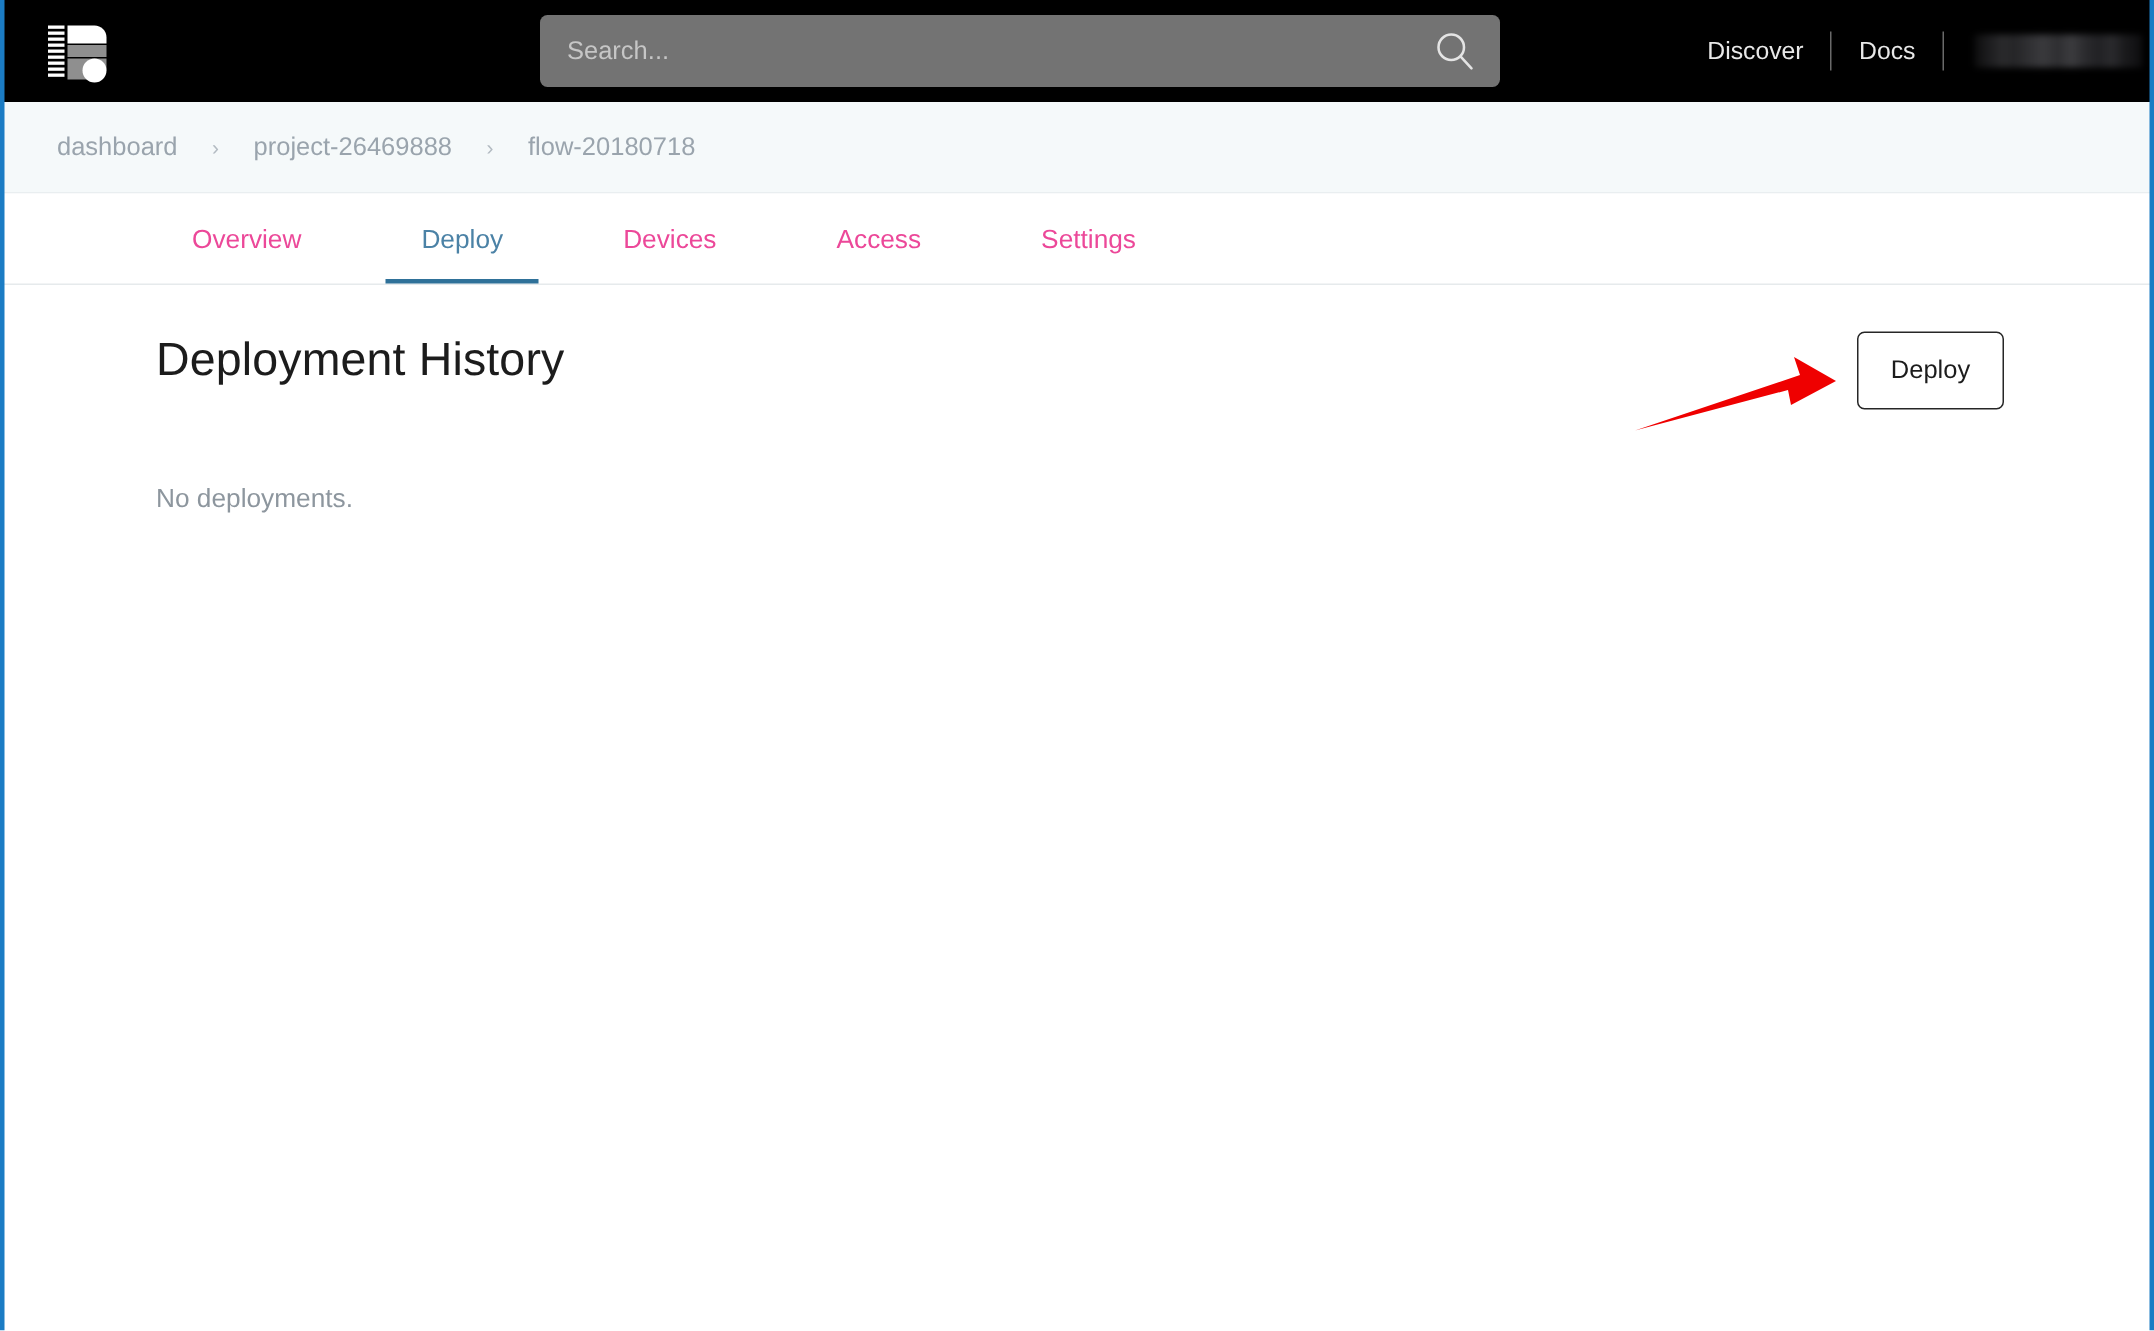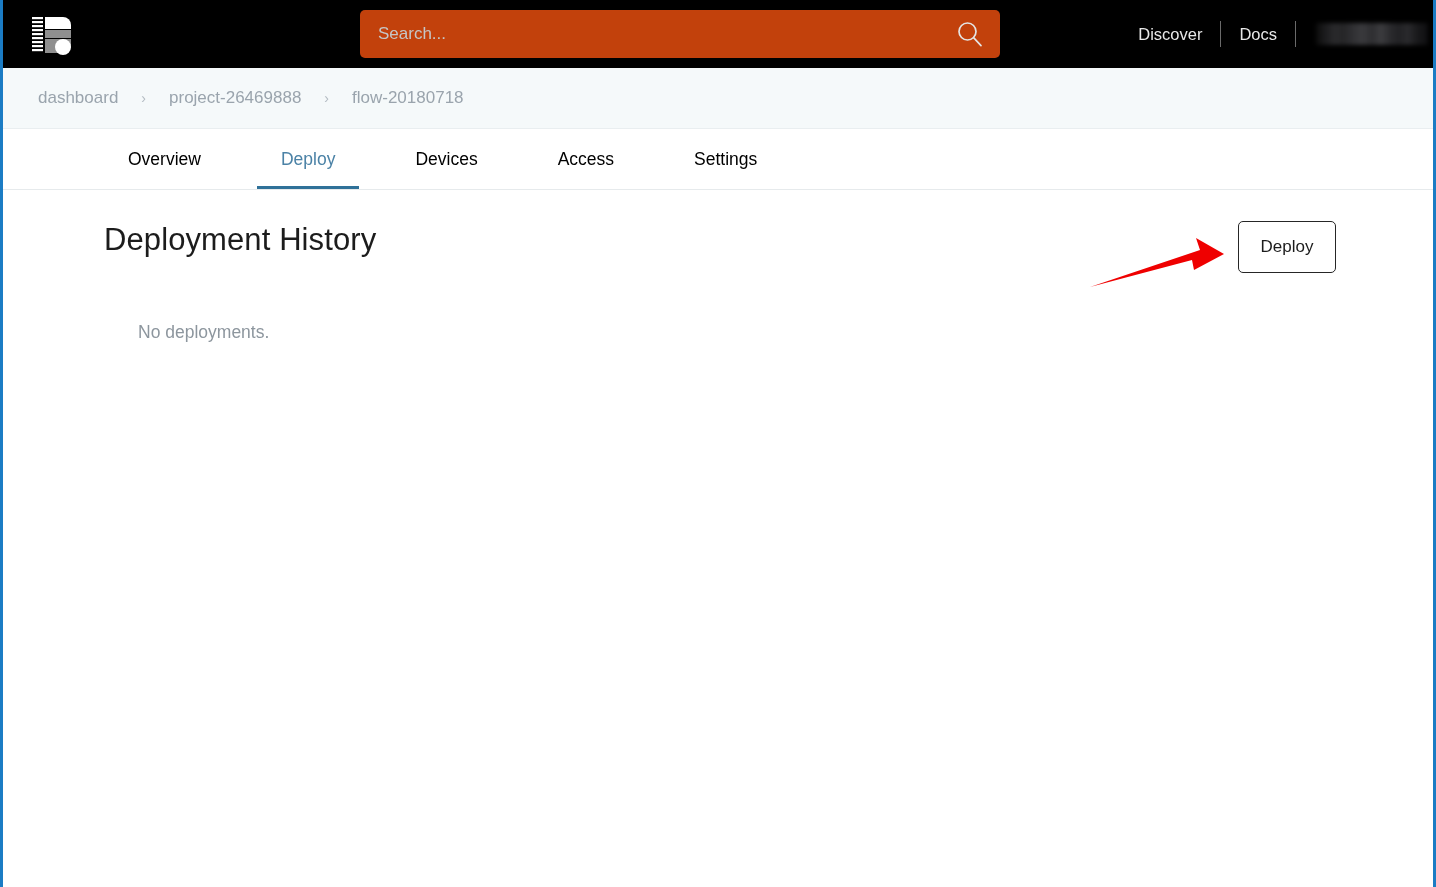--- a/index.html
+++ b/index.html
@@ -43,21 +43,21 @@
     top: 12px;
     width: 50px;
     height: 46px;
   }
   .search-box {
     position: absolute;
     left: 360px;
     top: 10px;
     width: 640px;
     height: 48px;
-    background: #c2410c;
+    background: #737373;
     border-radius: 5px;
     box-sizing: border-box;
   }
   .search-input {
     position: absolute;
     left: 18px;
     top: 0;
     width: 560px;
     height: 48px;
     line-height: 48px;
@@ -166,21 +166,21 @@
     height: 60px;
   }
   .tab {
     position: relative;
     display: flex;
     align-items: center;
     justify-content: center;
     height: 60px;
     padding: 0 24px;
     margin-right: 32px;
-    color: #000000;
+    color: #ec4899;
     font-size: 17.5px;
     cursor: pointer;
     white-space: nowrap;
     box-sizing: border-box;
   }
   .tab.active {
     color: #4b82a6;
   }
   .tab.active::after {
     content: "";
@@ -211,21 +211,20 @@
     font-weight: 400;
     margin: 0;
     letter-spacing: 0.1px;
   }
   .empty-msg {
     position: absolute;
     left: 104px;
     top: 132px;
     font-size: 17.5px;
     color: #8d969e;
-    margin-left: 34px;
   }
   .deploy-button {
     position: absolute;
     left: 1238px;
     top: 31px;
     width: 98px;
     height: 52px;
     background: #ffffff;
     border: 1.4px solid #262626;
     border-radius: 5px;

